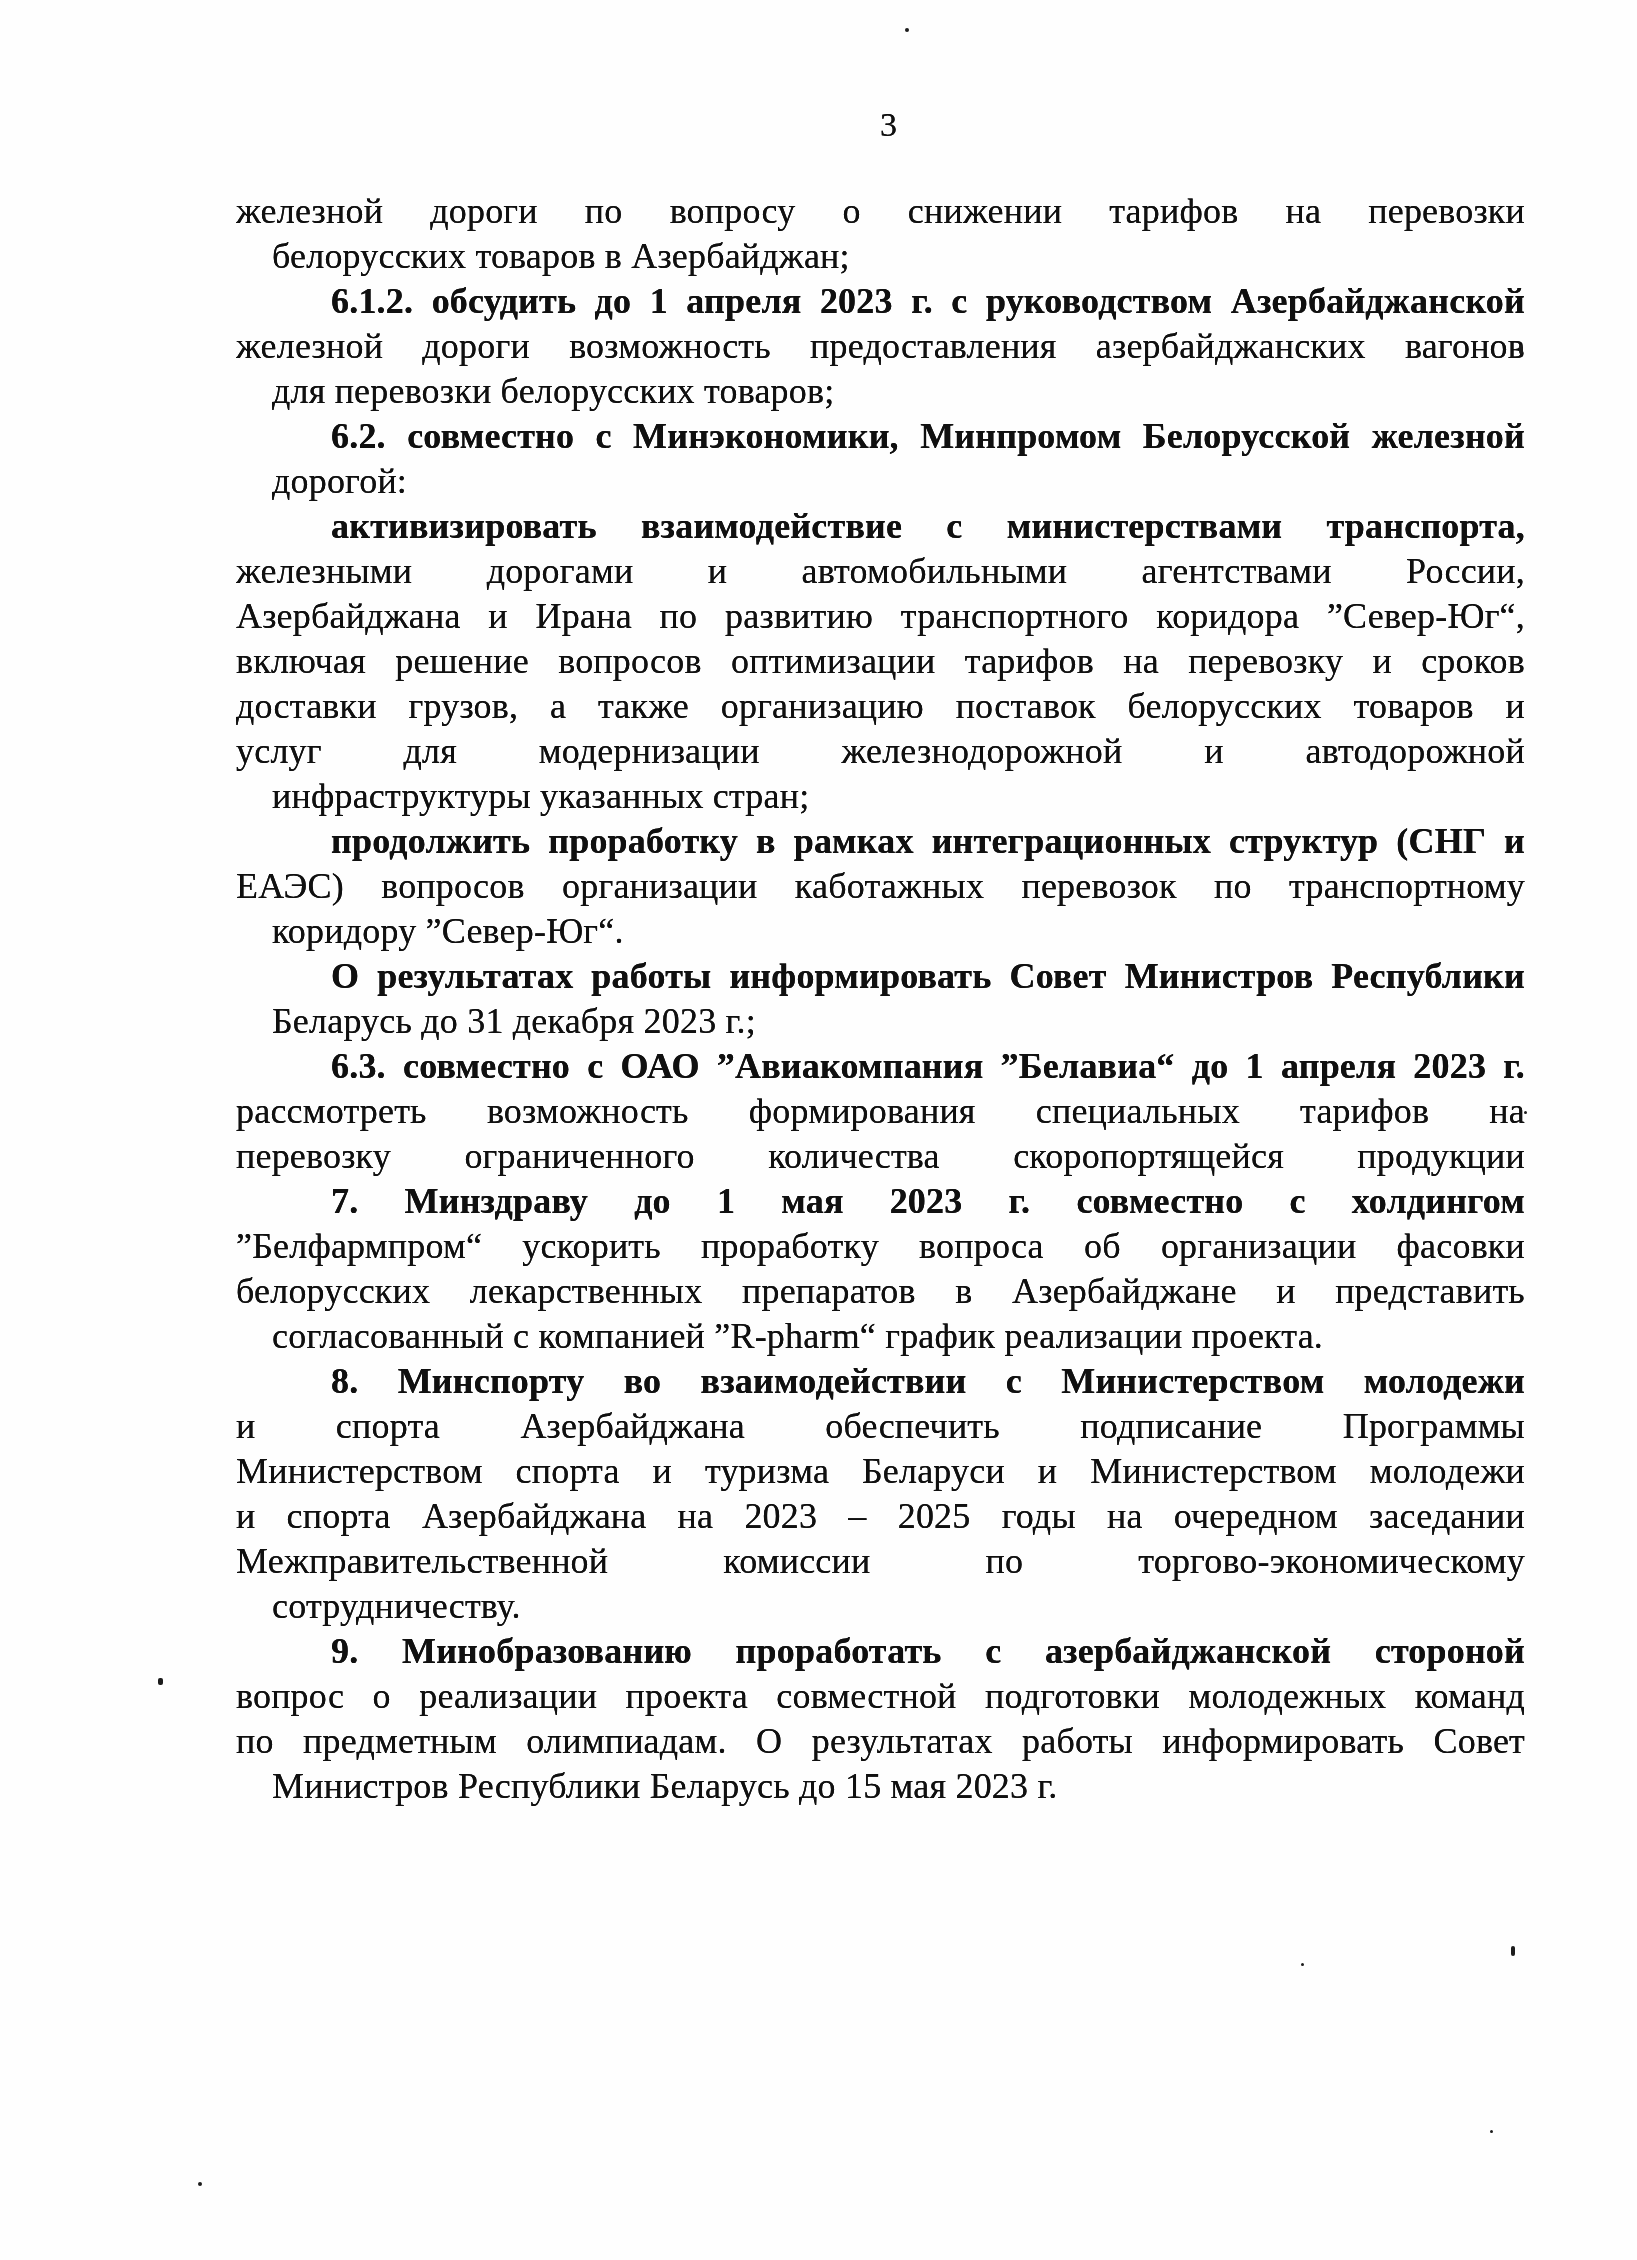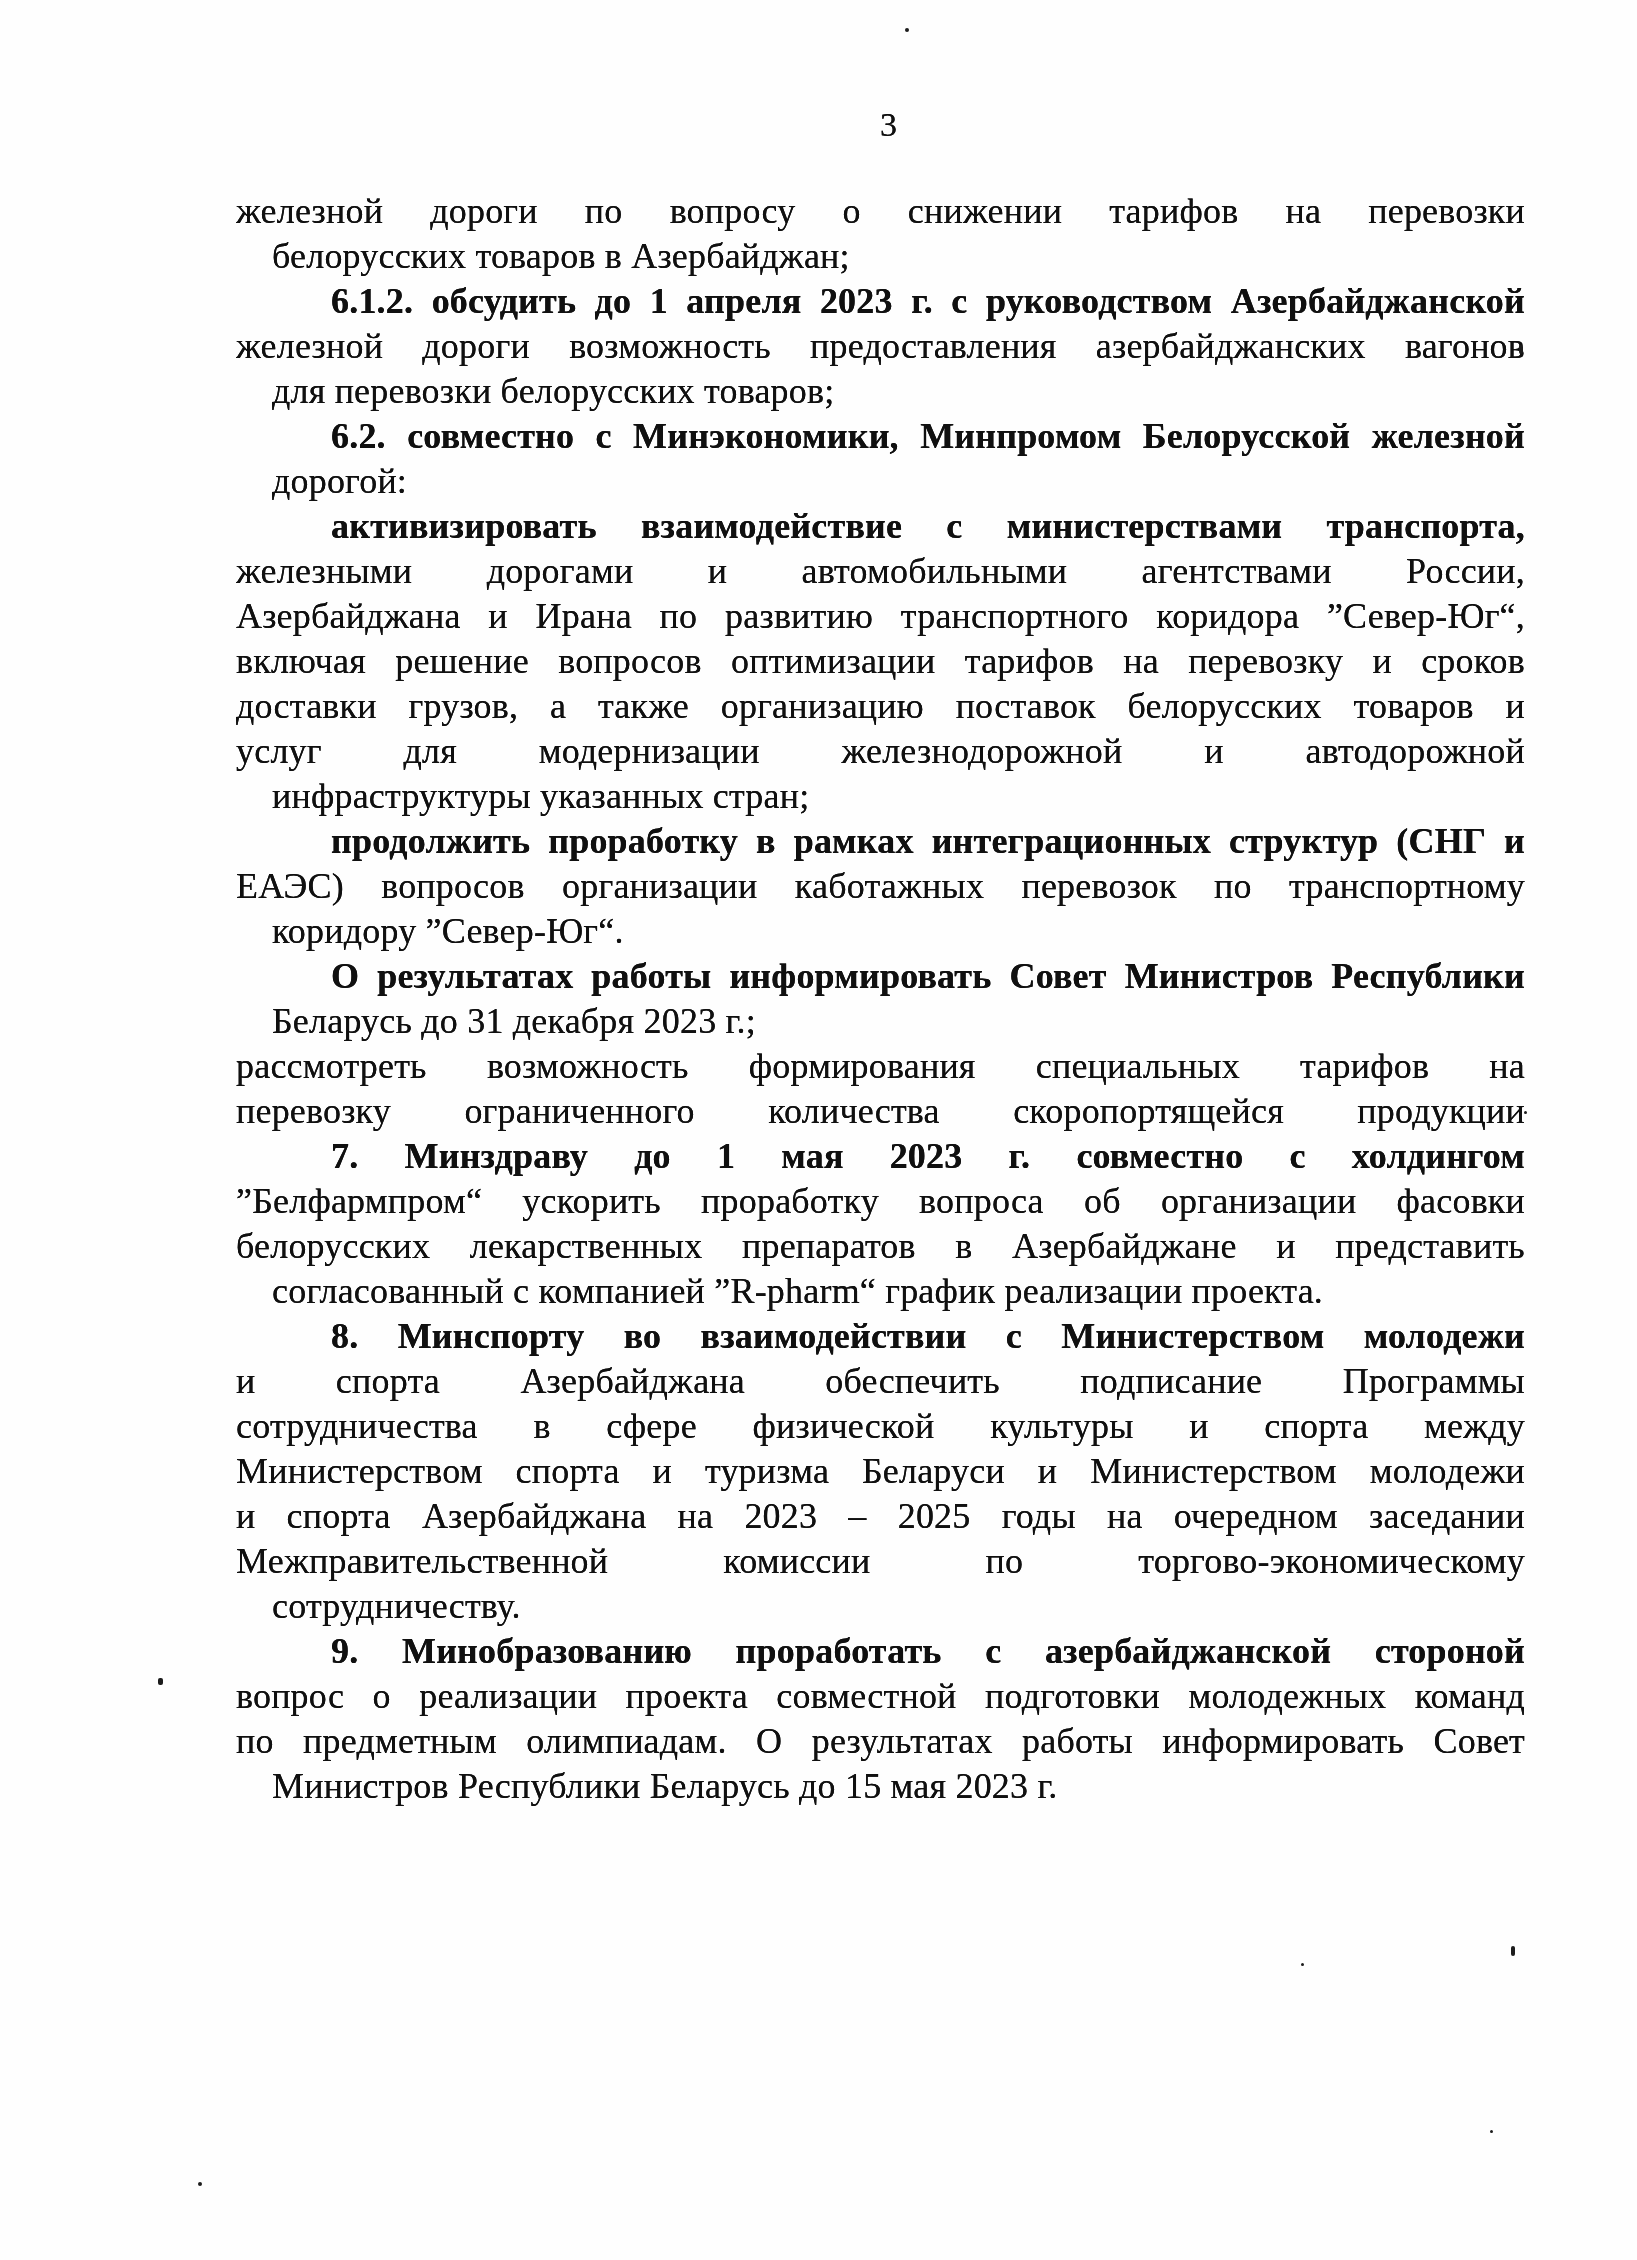--- a/index.html
+++ b/index.html
@@ -76,29 +76,29 @@
       <div class="line">Азербайджана и Ирана по развитию транспортного коридора ”Север-Юг“,</div>
       <div class="line">включая решение вопросов оптимизации тарифов на перевозку и сроков</div>
       <div class="line">доставки грузов, а также организацию поставок белорусских товаров и</div>
       <div class="line">услуг для модернизации железнодорожной и автодорожной</div>
       <div class="line last">инфраструктуры указанных стран;</div>
       <div class="line indent">продолжить проработку в рамках интеграционных структур (СНГ и</div>
       <div class="line">ЕАЭС) вопросов организации каботажных перевозок по транспортному</div>
       <div class="line last">коридору ”Север-Юг“.</div>
       <div class="line indent">О результатах работы информировать Совет Министров Республики</div>
       <div class="line last">Беларусь до 31 декабря 2023 г.;</div>
+      <div class="line indent">6.3. совместно с ОАО ”Авиакомпания ”Белавиа“ до 1 апреля 2023 г.</div>
       <div class="line">рассмотреть возможность формирования специальных тарифов на</div>
       <div class="line">перевозку ограниченного количества скоропортящейся продукции</div>
       <div class="line indent">7. Минздраву до 1 мая 2023 г. совместно с холдингом</div>
       <div class="line">”Белфармпром“ ускорить проработку вопроса об организации фасовки</div>
       <div class="line">белорусских лекарственных препаратов в Азербайджане и представить</div>
       <div class="line last">согласованный с компанией ”R-pharm“ график реализации проекта.</div>
       <div class="line indent">8. Минспорту во взаимодействии с Министерством молодежи</div>
       <div class="line">и спорта Азербайджана обеспечить подписание Программы</div>
-      <div class="line">сотрудничества в сфере физической культуры и спорта между</div>
       <div class="line">Министерством спорта и туризма Беларуси и Министерством молодежи</div>
       <div class="line">и спорта Азербайджана на 2023 – 2025 годы на очередном заседании</div>
       <div class="line">Межправительственной комиссии по торгово-экономическому</div>
       <div class="line last">сотрудничеству.</div>
       <div class="line indent">9. Минобразованию проработать с азербайджанской стороной</div>
       <div class="line">вопрос о реализации проекта совместной подготовки молодежных команд</div>
       <div class="line">по предметным олимпиадам. О результатах работы информировать Совет</div>
       <div class="line last">Министров Республики Беларусь до 15 мая 2023 г.</div>
     </div>
 

